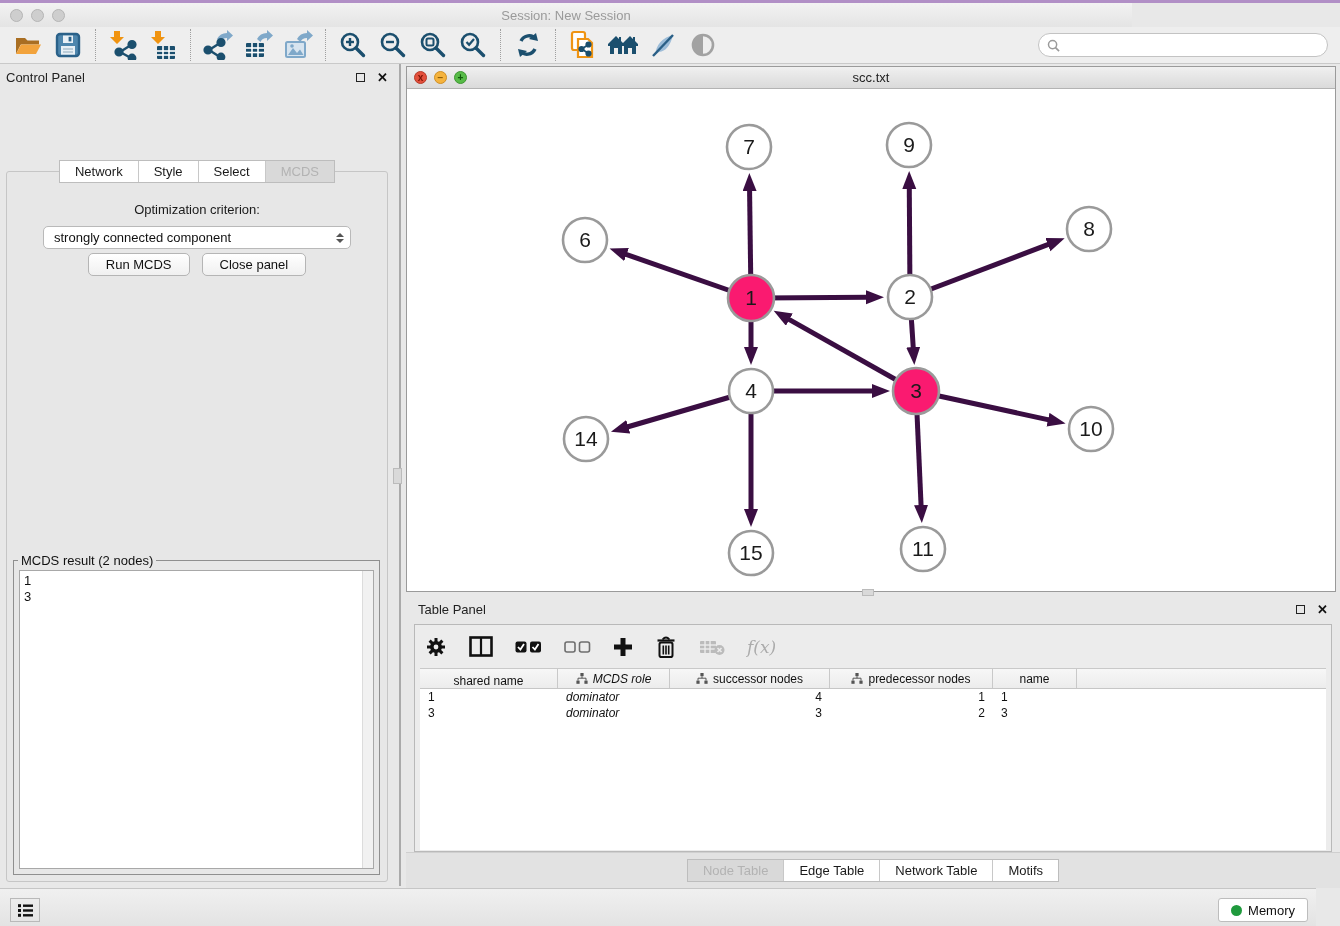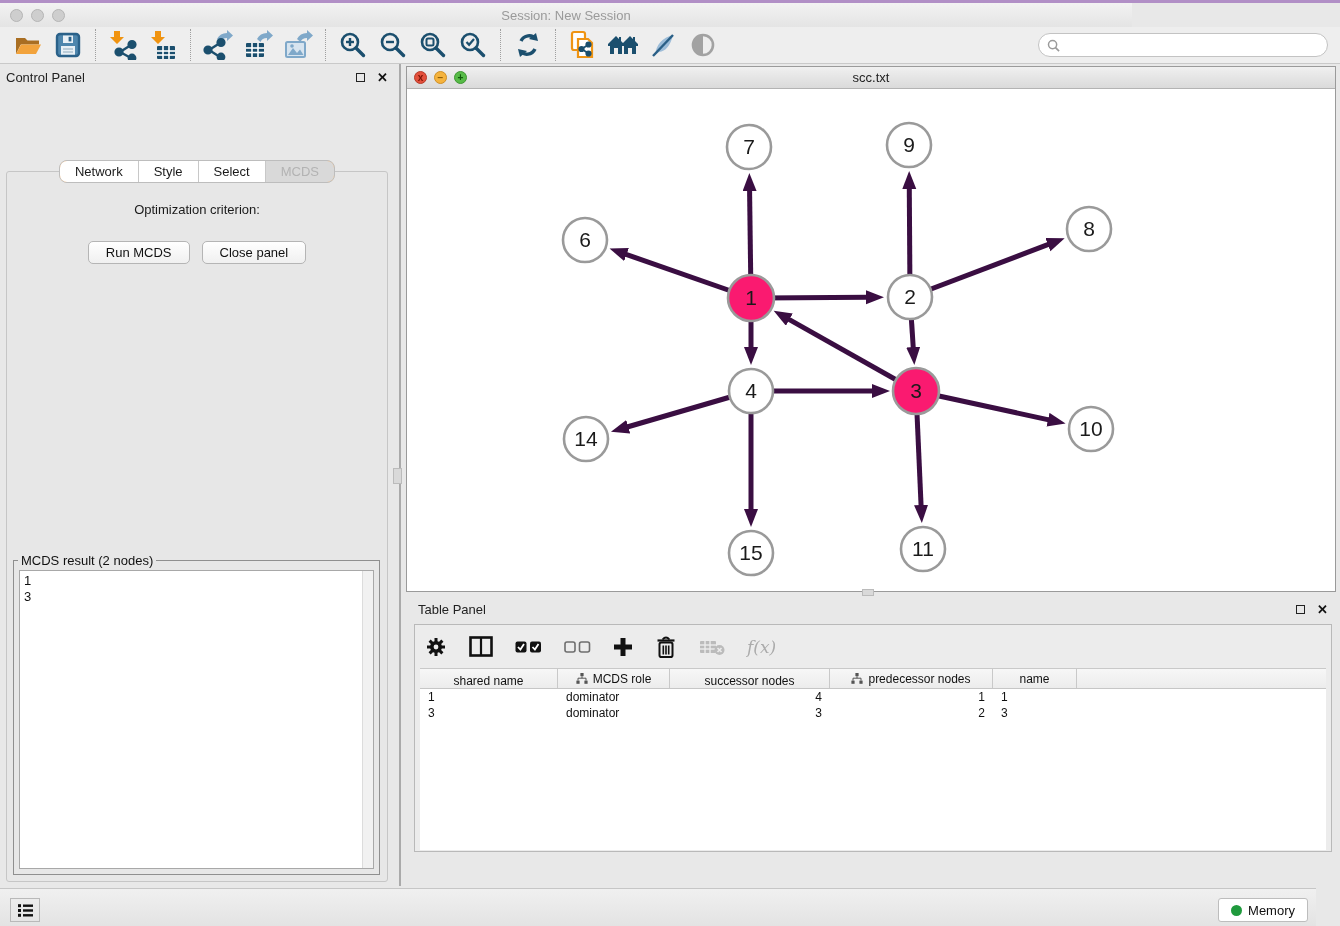--- a/index.html
+++ b/index.html
@@ -35,21 +35,21 @@
     display:flex; align-items:center; padding-left:8px;
   }
   .search-wrap input { border:none; outline:none; flex:1; font-size:12px; background:transparent; margin-left:5px; }
   
   .control-panel { position:absolute; left:0; top:64px; width:394px; height:822px; }
   .panel-header { display:flex; align-items:center; height:26px; padding:0 6px; }
   .panel-title { font-size:13px; color:#222; flex:1; }
   .float-glyph { width:9px; height:9px; border:1.5px solid #222; margin-right:12px; display:inline-block; }
   .close-glyph { font-size:13px; font-weight:bold; color:#111; line-height:9px; }
   .cp-tabs { position:absolute; left:0; right:0; top:96px; display:flex; justify-content:center; z-index:2; }
-  .seg-group { display:flex; border:1px solid #bdbdbd; border-radius:8px; overflow:hidden; background:#fdba74; }
+  .seg-group { display:flex; border:1px solid #bdbdbd; border-radius:0; overflow:hidden; background:#fdba74; }
   .seg {
     padding:3px 15px; font-size:13px; color:#1a1a1a; background:#fff;
     border-right:1px solid #c8c8c8; cursor:default; white-space:nowrap;
   }
   .seg:last-child { border-right:none; }
   .seg-active { background:#d9d9d9; color:#b3b3b3; }
   .cp-pane {
     position:absolute; left:6px; right:6px; top:107px; bottom:4px;
     border:1px solid #c6c6c6; border-radius:3px; background:#e7e7e7;
   }
@@ -57,21 +57,21 @@
   .select-box {
     margin:9px 36px 0 36px; height:23px; background:#fff;
     border:1px solid #b9b9b9; border-radius:5px;
     display:flex; align-items:center; padding:0 6px 0 10px; font-size:13px; color:#111;
   }
   .select-box .flex { flex:1; }
   .chevrons { display:flex; flex-direction:column; gap:2px; align-items:center; }
   .chevrons i { width:0; height:0; border-left:4px solid transparent; border-right:4px solid transparent; }
   .chev-up { border-bottom:4px solid #555; }
   .chev-dn { border-top:4px solid #555; }
-  .cp-buttons { display:flex; justify-content:center; gap:12px; margin-top:24px; }
+  .cp-buttons { display:flex; justify-content:center; gap:12px; margin-top:4px; }
   .btn {
     background:linear-gradient(#ffffff,#f0f0f0); border:1px solid #b5b5b5; border-radius:5px;
     font-size:13px; color:#111; padding:3px 17px; font-family:inherit;
   }
   .result-fieldset {
     position:absolute; left:6px; right:7px; top:388px; bottom:6px;
     border:1px solid #8f8f8f; background:#e7e7e7;
   }
   .result-legend {
     position:absolute; top:-8px; left:4px; background:#e7e7e7; padding:0 3px;
@@ -116,21 +116,21 @@
   .tp-toolbar .ti { display:flex; align-items:center; justify-content:center; }
   .fx { font-family:"DejaVu Serif", serif; font-style:italic; font-size:17px; color:#ababab; }
   .tp-table { position:absolute; left:5px; right:5px; top:43px; bottom:1px; background:#fff; overflow:hidden; border-top:1px solid #c9c9c9;}
   .thead { display:flex; height:20px; background:linear-gradient(#f7f7f7,#ececec); border-bottom:1px solid #c6c6c6; }
   .th {
     display:flex; align-items:center; justify-content:center; gap:5px;
     font-size:12px; color:#111; border-right:1px solid #c9c9c9; height:100%;
   }
   .trow { display:flex; height:16px; }
   .td { font-size:12px; color:#111; padding:1px 8px 0 8px; white-space:nowrap; overflow:hidden; }
-  .col0 { width:138px;flex-direction:column; } .col1 { width:112px; } .col2 { width:160px;flex-direction:column; } .col3 { width:163px; } .col4 { width:84px; }
+  .col0 { width:138px;flex-direction:column; } .col1 { width:112px;font-style:italic; } .col2 { width:160px; } .col3 { width:163px; } .col4 { width:84px; }
   .td.col2,.td.col3 { text-align:right; }
   .tp-footer {
     position:absolute; left:0; right:0; bottom:0; height:36px; background:#e2e2e2;
     border-top:1px solid #cfcfcf; display:flex; align-items:center; justify-content:center;
   }
   
   .statusbar {
     position:absolute; left:0; bottom:0; width:1316px; height:38px;
     background:linear-gradient(#f0f0f0,#e3e3e3); border-top:1px solid #c6c6c6;
   }
@@ -327,20 +327,27 @@
   <div class="cp-tabs">
     <div class="seg-group">
         <div class="seg">Network</div>
         <div class="seg">Style</div>
         <div class="seg">Select</div>
         <div class="seg seg-active">MCDS</div>
       </div>
   </div>
   <div class="cp-pane">
     <div class="opt-label">Optimization criterion:</div>
+    <div class="select-box">
+      <span class="flex">strongly connected component</span>
+      <span class="chevrons">
+          <i class="chev-up"></i>
+          <i class="chev-dn"></i>
+        </span>
+    </div>
     <div class="cp-buttons">
       <button class="btn">Run MCDS</button>
       <button class="btn">Close panel</button>
     </div>
     <div class="result-fieldset">
       <span class="result-legend">MCDS result (2 nodes)</span>
       <div class="result-text">
         <div class="result-scrolltrack"></div>
       <div>1</div>
           <div>3</div>
@@ -533,20 +540,28 @@
           <div class="trow">
             <div class="td col0">3</div>
             <div class="td col1">dominator</div>
             <div class="td col2">3</div>
             <div class="td col3">2</div>
             <div class="td col4">3</div>
           </div>
         </div>
     </div>
   </div>
+  <div class="tp-footer">
+    <div class="seg-group">
+        <div class="seg seg-active">Node Table</div>
+        <div class="seg">Edge Table</div>
+        <div class="seg">Network Table</div>
+        <div class="seg">Motifs</div>
+      </div>
+  </div>
 </div>
 
 <div class="statusbar">
   <div class="list-btn">
     <svg width="17" height="15" viewBox="0 0 17 15">
       <g fill="#111">
         <rect x="1" y="1.2" width="3" height="3"></rect>
           <rect x="1" y="6" width="3" height="3"></rect>
           <rect x="1" y="10.8" width="3" height="3"></rect>
       </g>

